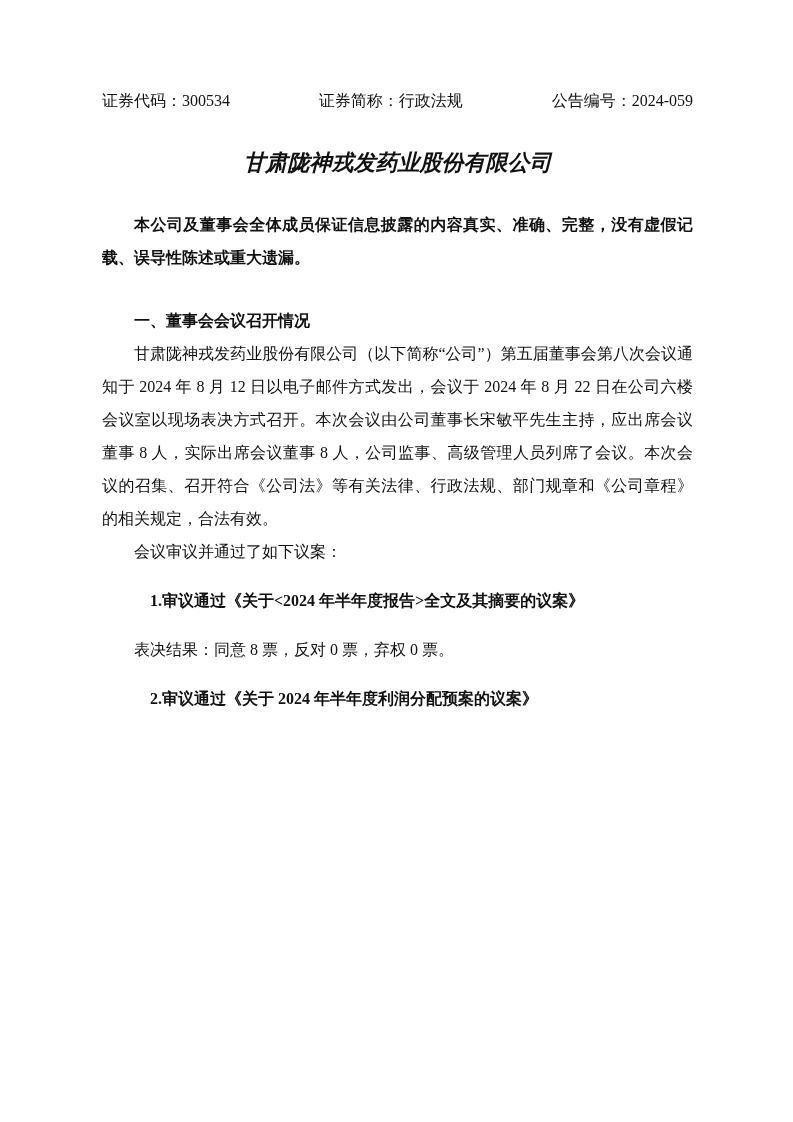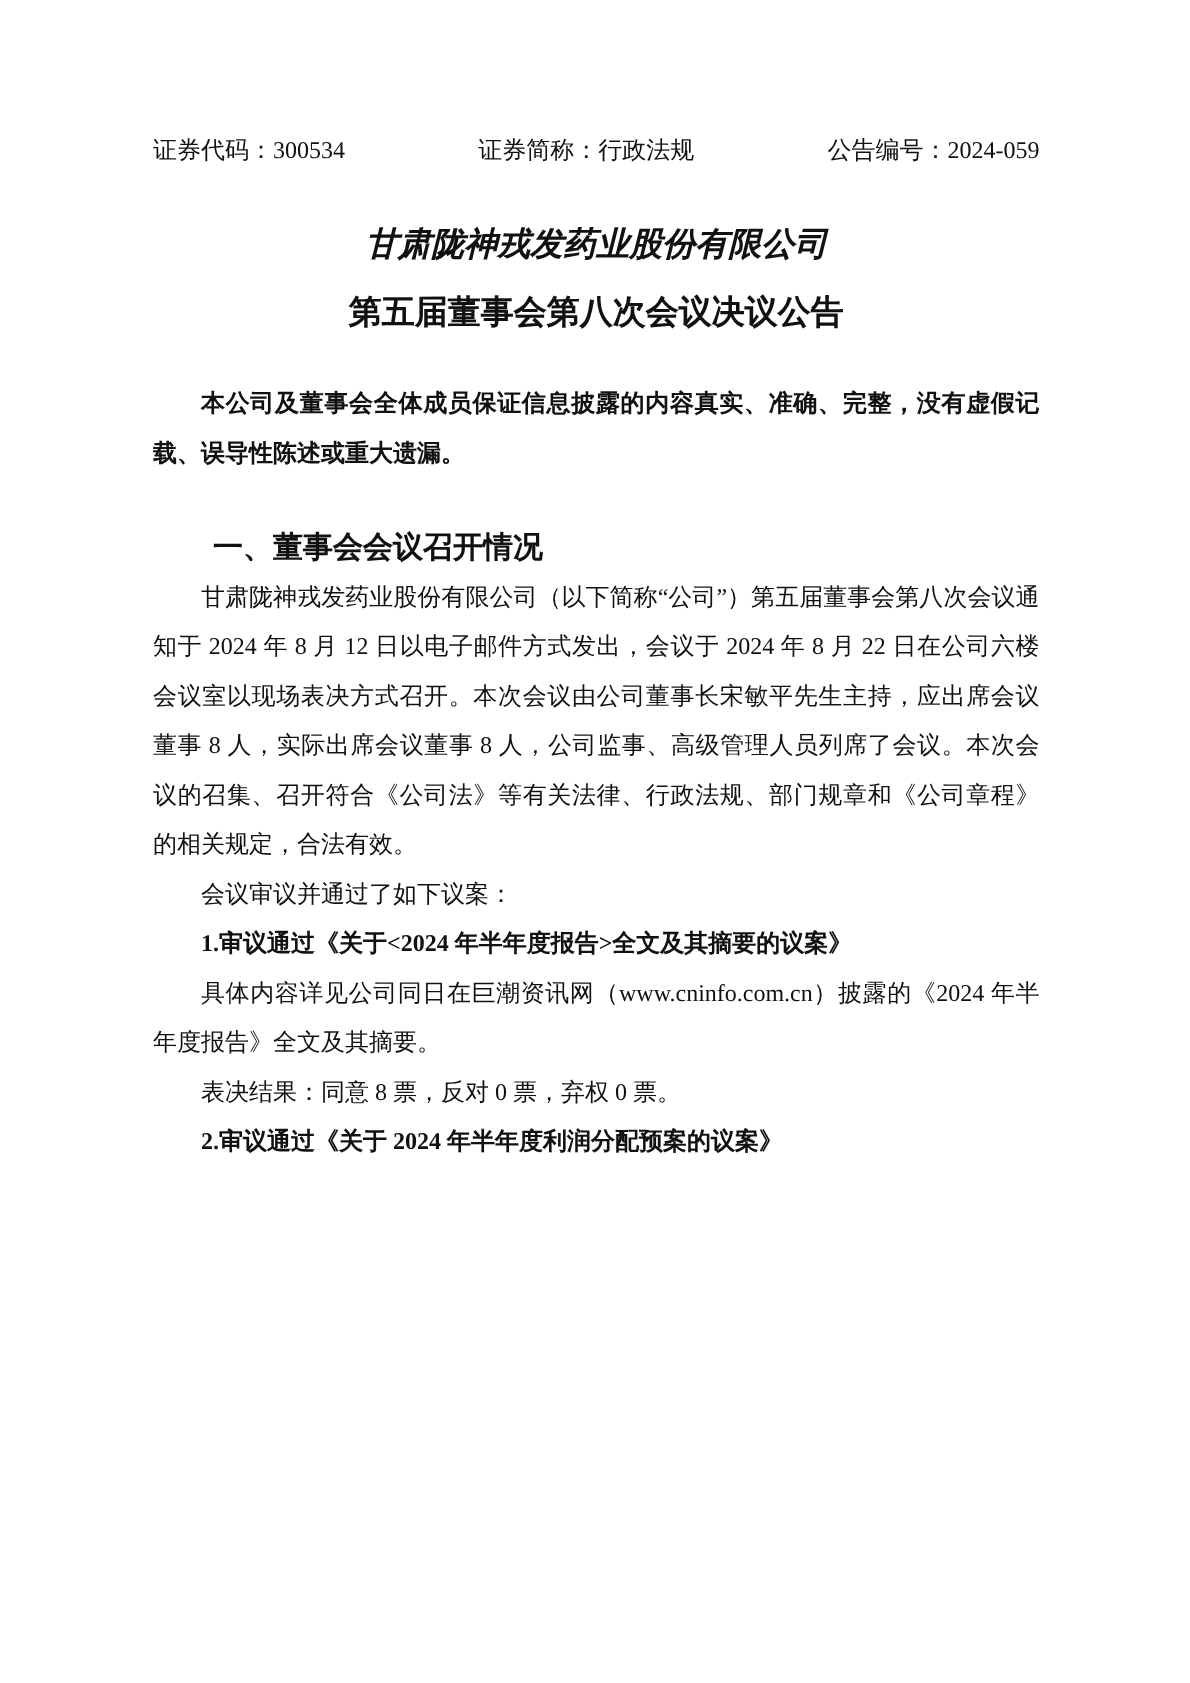--- a/index.html
+++ b/index.html
@@ -38,55 +38,53 @@
     margin: 0;
     text-align: justify;
     text-indent: 2em;
   }
   .disclaimer {
     margin-top: 23px;
     font-weight: bold;
   }
   .section-heading {
     margin: 0;
-    font-size: 20px;
+    font-size: 16px;
     font-weight: bold;
     text-indent: 2em;
     line-height: 33px;
   }
   .section-1 { margin-top: 30px; }
   .proposal-heading {
-    margin: 0;
+    margin: 16px;
     font-size: 16px;
     font-weight: bold;
     text-indent: 2em;
     line-height: 33px;
   }
   .single-line { text-align: left; }
 </style>
 </head>
 <body>
 
 <div class="page">
 
   <div class="doc-header">
     <span>证券代码：300534</span>
     <span>证券简称：行政法规</span>
     <span>公告编号：2024-059</span>
   </div>
 
   <h1 class="title title-1">甘肃陇神戎发药业股份有限公司</h1>
-  <h1 class="title title-2">第五届董事会第八次会议决议公告</h1>
 
   <p class="para disclaimer">本公司及董事会全体成员保证信息披露的内容真实、准确、完整，没有虚假记载、误导性陈述或重大遗漏。</p>
 
   <h2 class="section-heading section-1">一、董事会会议召开情况</h2>
   <p class="para">甘肃陇神戎发药业股份有限公司（以下简称“公司”）第五届董事会第八次会议通知于 2024 年 8 月 12 日以电子邮件方式发出，会议于 2024 年 8 月 22 日在公司六楼会议室以现场表决方式召开。本次会议由公司董事长宋敏平先生主持，应出席会议董事 8 人，实际出席会议董事 8 人，公司监事、高级管理人员列席了会议。本次会议的召集、召开符合《公司法》等有关法律、行政法规、部门规章和《公司章程》的相关规定，合法有效。</p>
 
   <p class="para single-line">会议审议并通过了如下议案：</p>
 
   <h3 class="proposal-heading">1.审议通过《关于&lt;2024 年半年度报告&gt;全文及其摘要的议案》</h3>
-  <p class="para">具体内容详见公司同日在巨潮资讯网（www.cninfo.com.cn）披露的《2024 年半年度报告》全文及其摘要。</p>
   <p class="para single-line">表决结果：同意 8 票，反对 0 票，弃权 0 票。</p>
 
   <h3 class="proposal-heading">2.审议通过《关于 2024 年半年度利润分配预案的议案》</h3>
 
 </div>
 
 </body></html>

